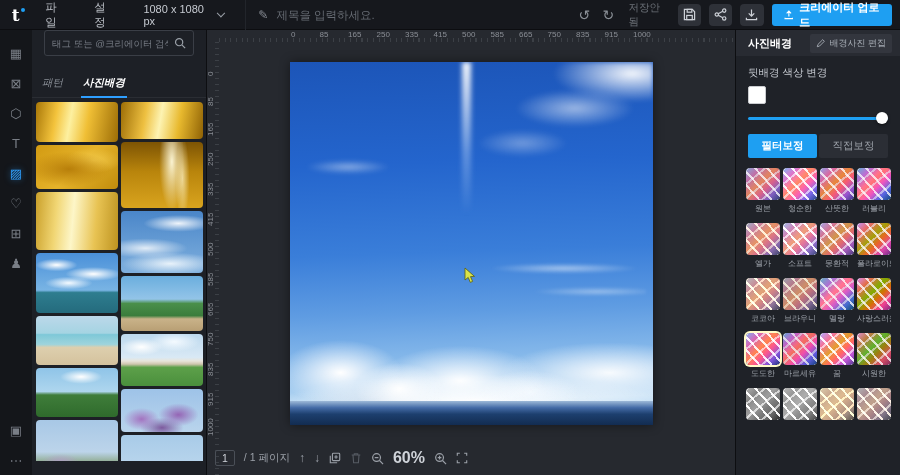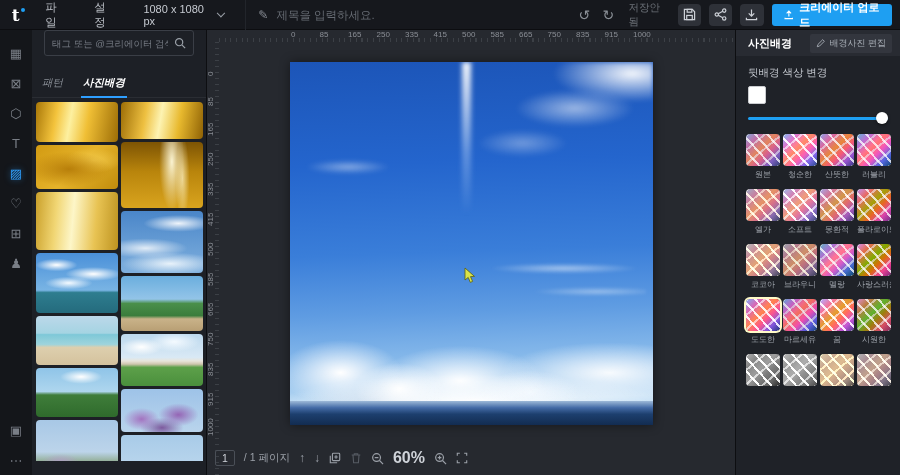--- a/index.html
+++ b/index.html
@@ -376,20 +376,24 @@
       </svg>
       <span>배경사진 편집</span>
     </span>
   </div>
   <div class="rp-label">뒷배경 색상 변경</div>
   <div class="checkbox"></div>
   <div class="slider">
     <div class="track"></div>
     <div class="thumb-dot"></div>
   </div>
+  <div class="corr-tabs" id="corr-tabs">
+      <div class="corr-tab active">필터보정</div>
+      <div class="corr-tab">직접보정</div>
+    </div>
   <div class="filter-grid" id="filter-grid">
       <div class="fcell">
         <div class="fthumb fx-0"></div>
         <div class="flabel">원본</div>
       </div>
       <div class="fcell">
         <div class="fthumb fx-1"></div>
         <div class="flabel">청순한</div>
       </div>
       <div class="fcell">

